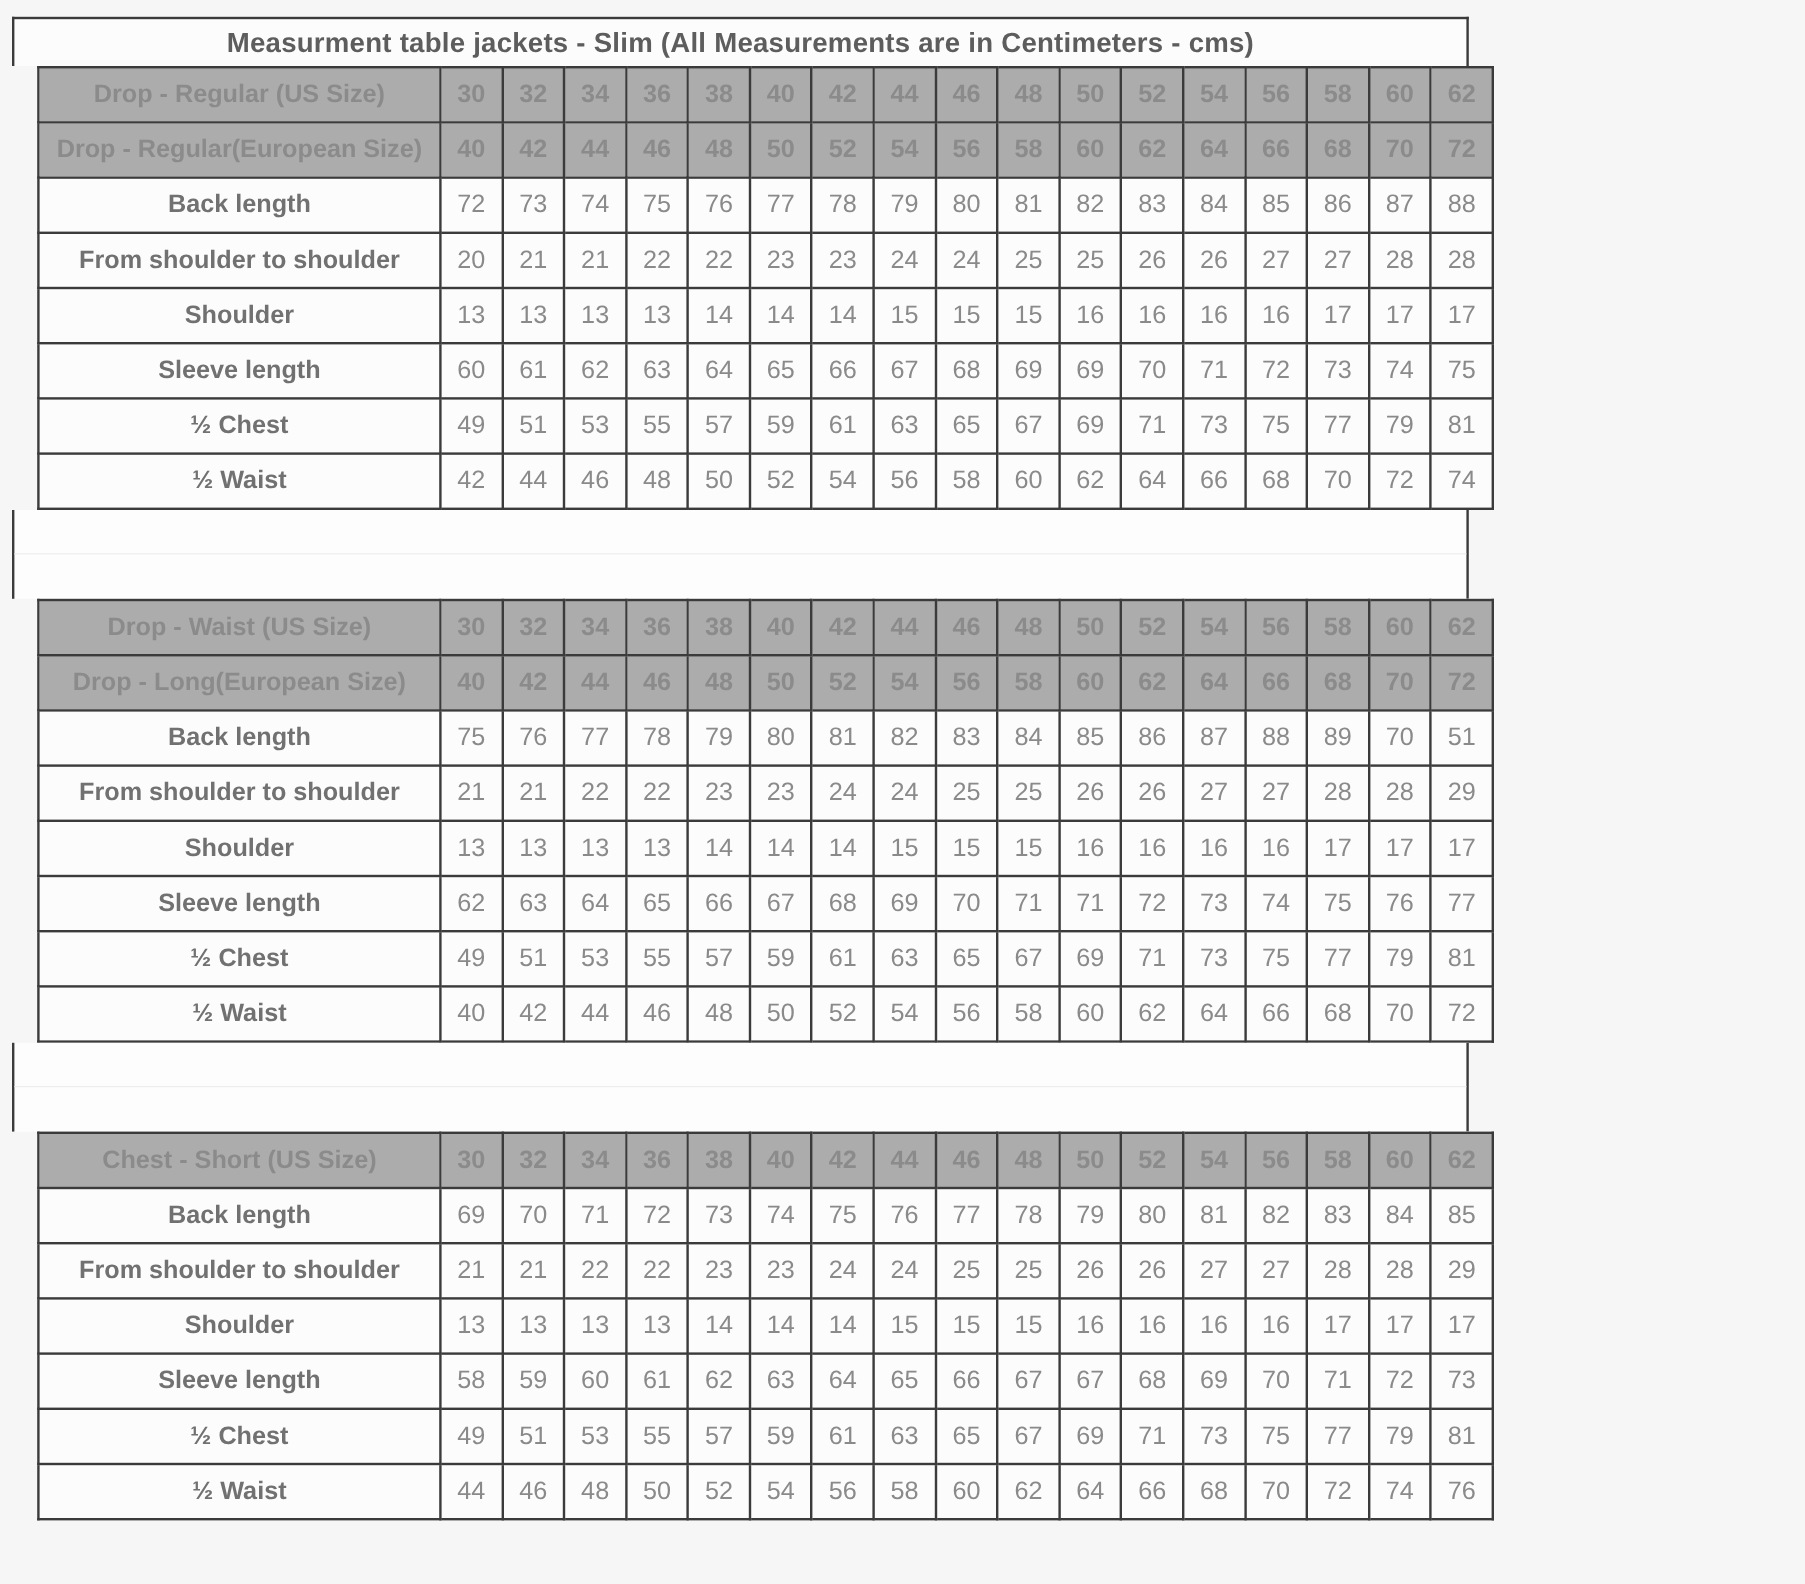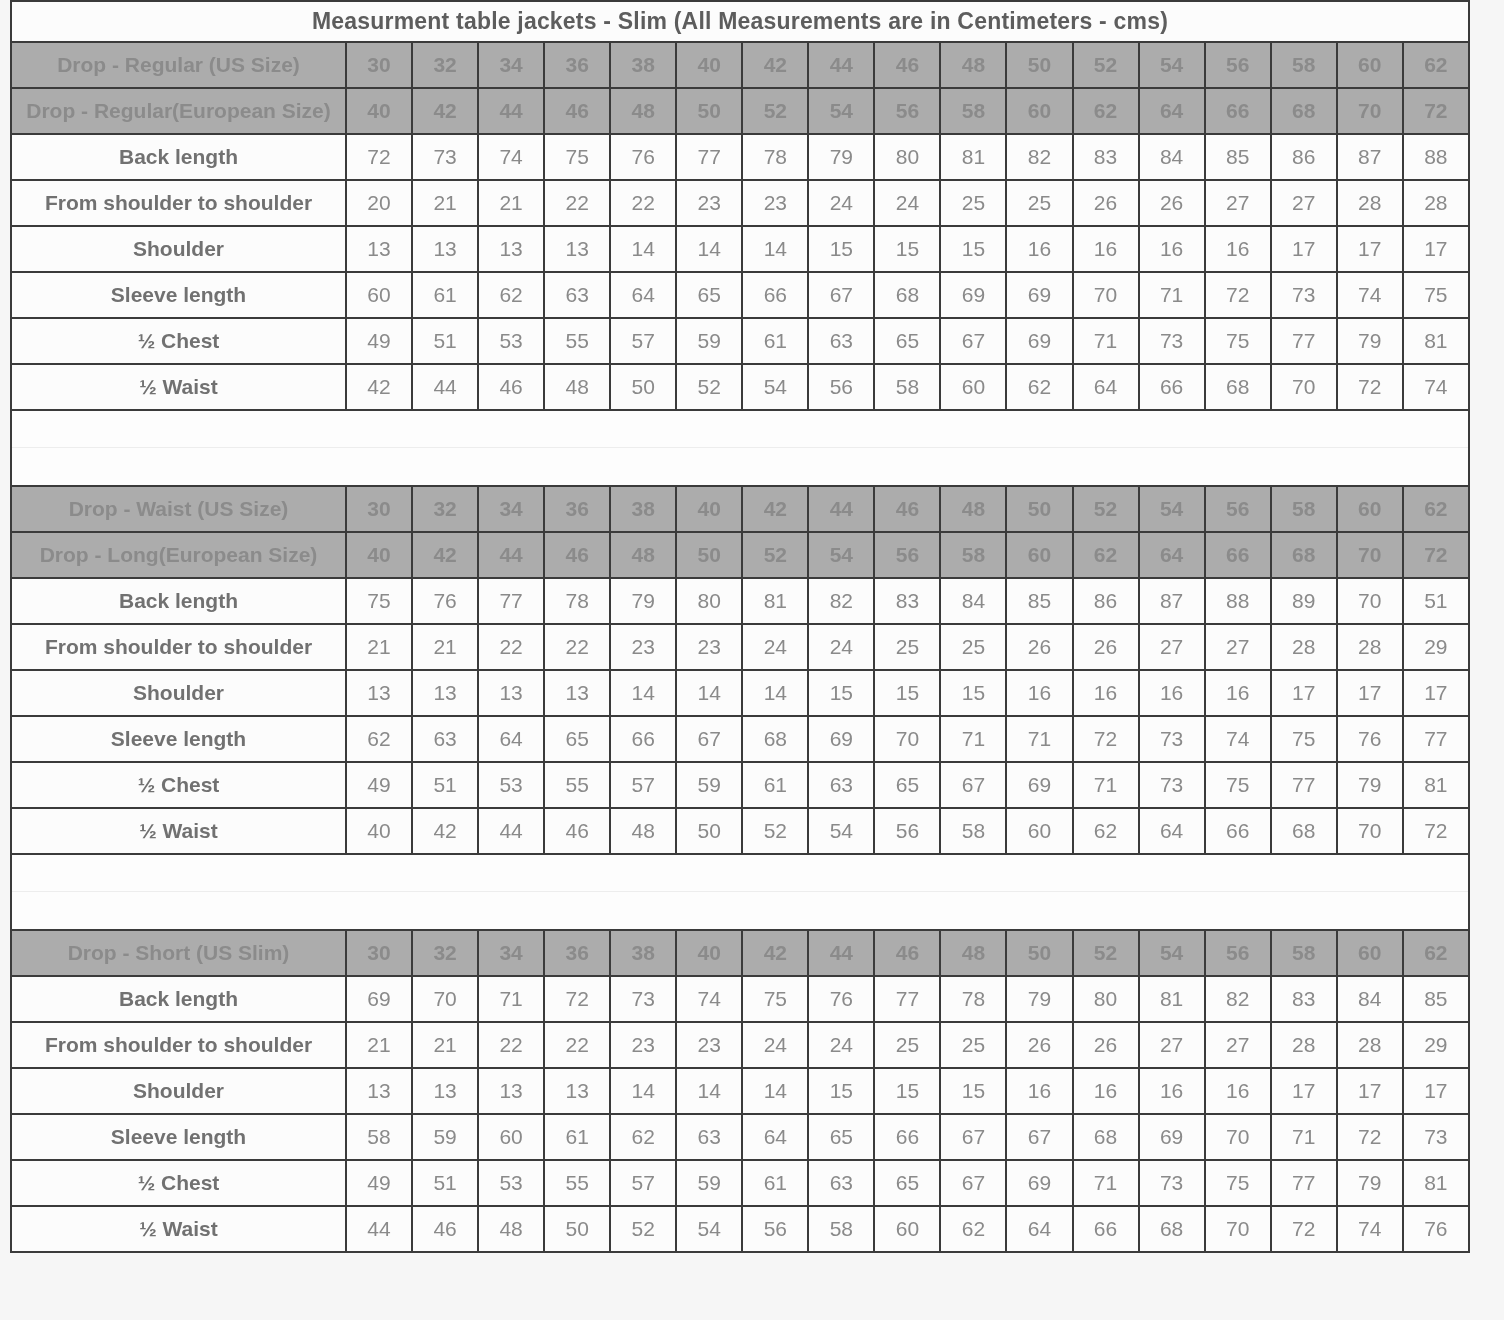--- a/index.html
+++ b/index.html
@@ -16,40 +16,41 @@
   * { box-sizing: border-box; }
   html, body {
     margin: 0; padding: 0;
     width: 1504px; height: 1320px;
     background: var(--page-bg);
     font-family: "Liberation Sans", sans-serif;
     overflow: hidden;
   }
   .measurement-table {
     position: absolute;
-    left: 10px; top: 0;
-    width: 1460px;
+    left: 10px; top: 14px;
+    width: 1214px;
   }
   .title-row {
     background: var(--row-bg);
     border: 2px solid var(--border-dark);
     border-bottom: none;
     height: 41px;
     line-height: 39px;
     text-align: center;
     font-weight: bold;
     font-size: 23px;
     color: var(--title-text);
     letter-spacing: 0.2px;
   }
   table.size-table {
     width: 100%;
     border-collapse: collapse;
     table-layout: fixed;
     background: var(--row-bg);
+    margin-left: 21px;
   }
   table.size-table td {
     border: 2px solid var(--border-dark);
     height: 46px;
     padding: 0;
     text-align: center;
     vertical-align: middle;
     font-size: 21px;
     overflow: hidden;
     white-space: nowrap;
@@ -475,21 +476,21 @@
           <col>
           <col>
           <col>
           <col>
           <col>
           <col>
           <col>
         </colgroup>
         <tbody>
           <tr class="header-row">
-            <td class="label-cell">Drop - Short (US Slim)</td>
+            <td class="label-cell">Chest - Short (US Size)</td>
             <td class="value-cell">30</td>
             <td class="value-cell">32</td>
             <td class="value-cell">34</td>
             <td class="value-cell">36</td>
             <td class="value-cell">38</td>
             <td class="value-cell">40</td>
             <td class="value-cell">42</td>
             <td class="value-cell">44</td>
             <td class="value-cell">46</td>
             <td class="value-cell">48</td>

